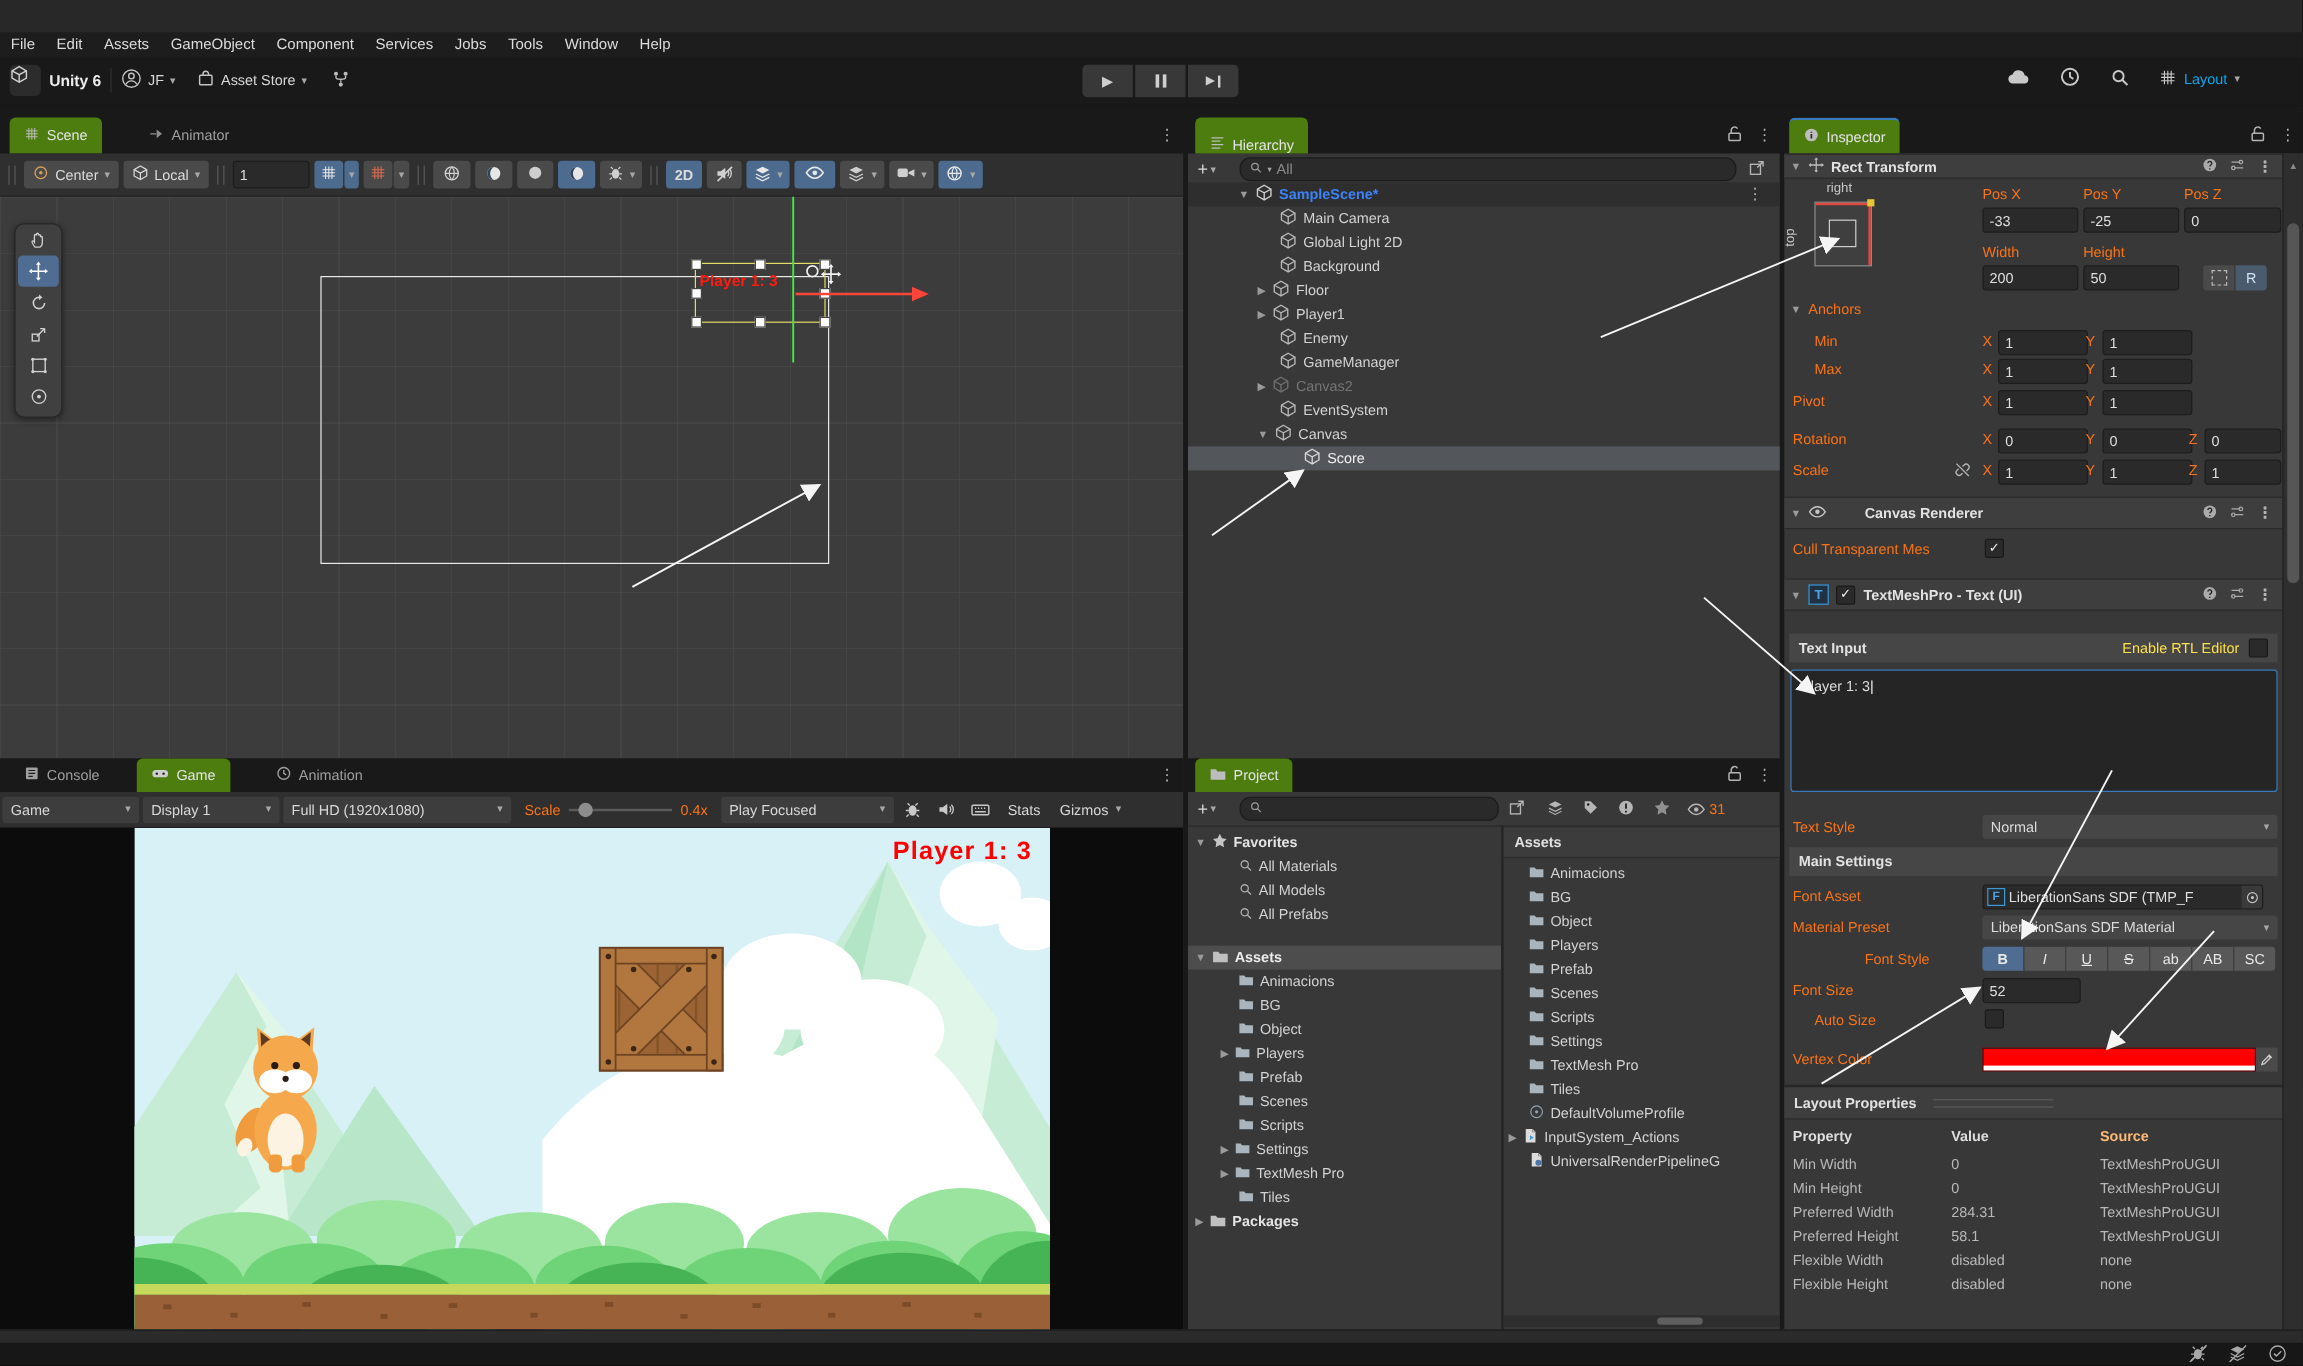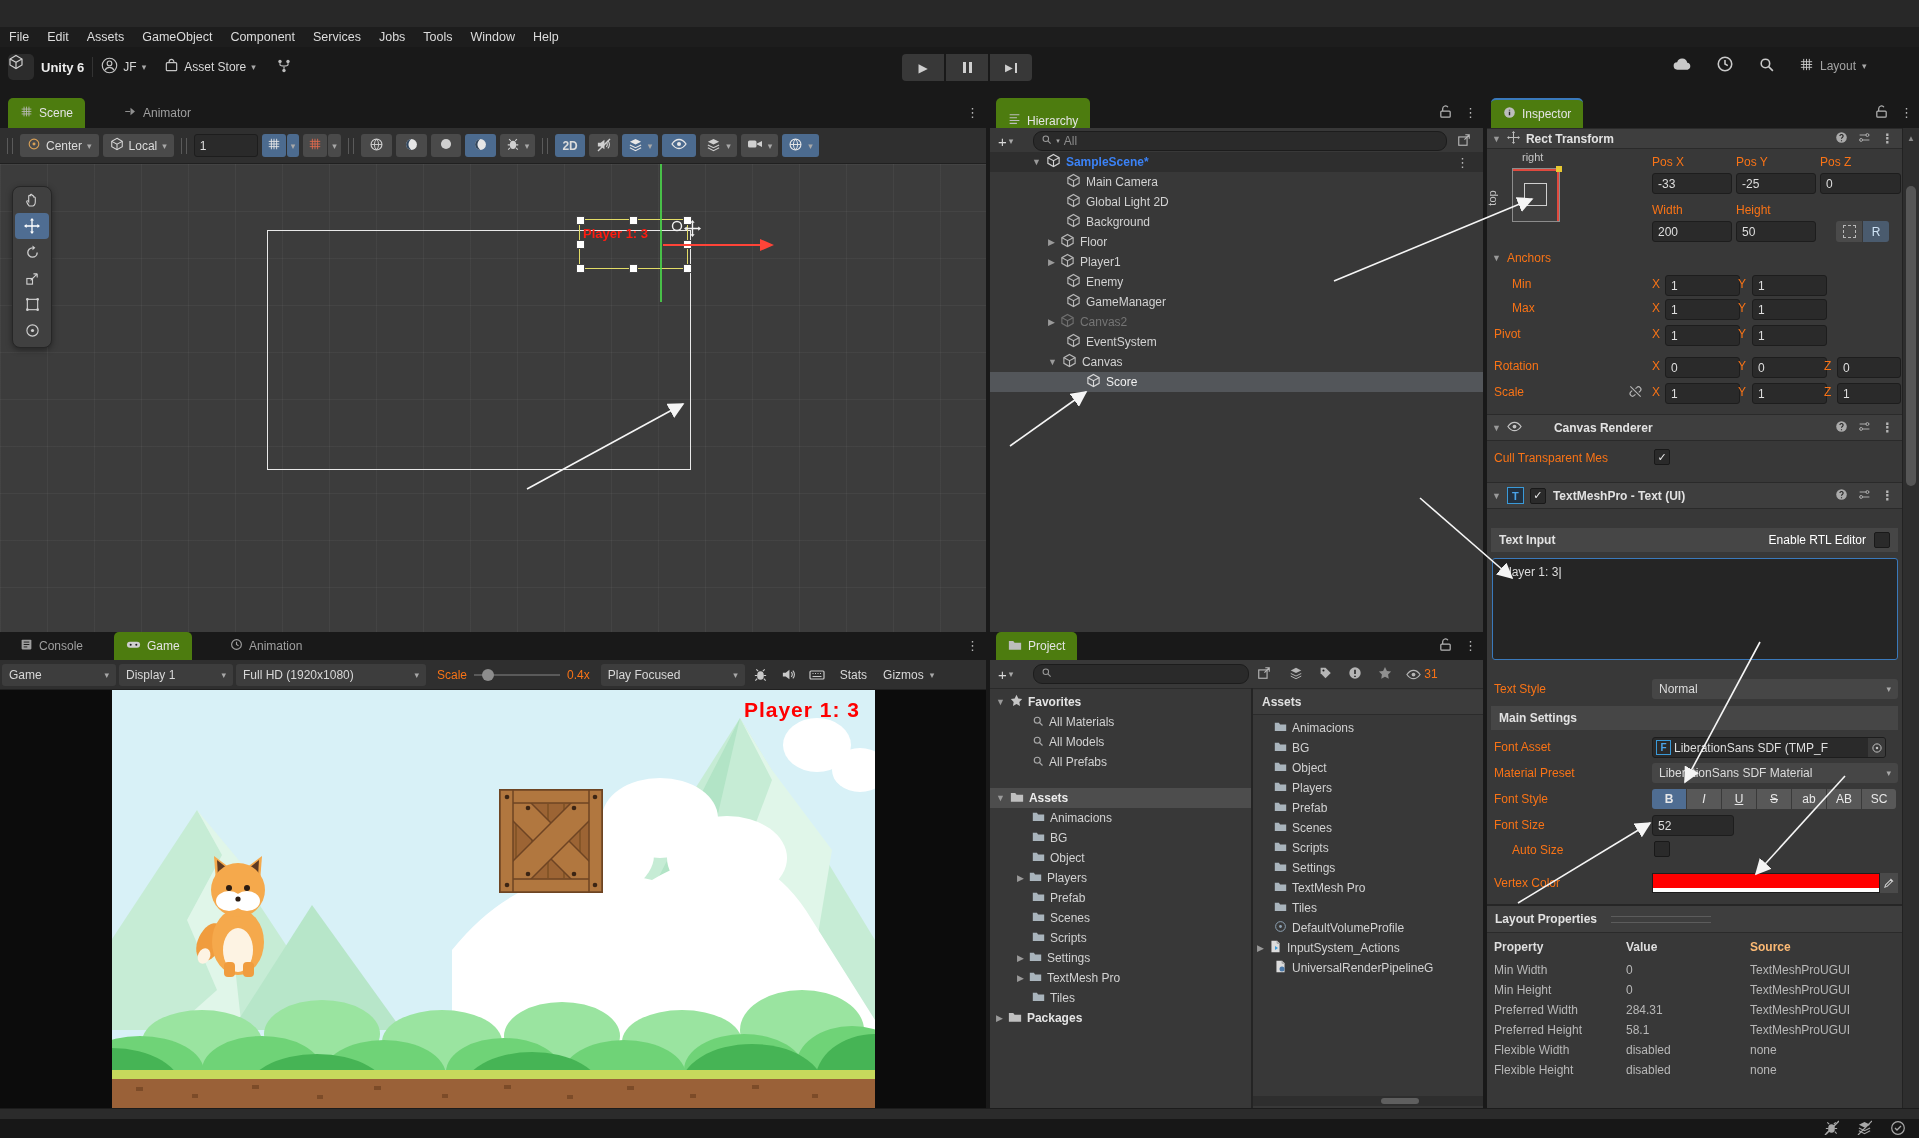--- a/index.html
+++ b/index.html
@@ -271,21 +271,21 @@
       <span class="ic"><svg width="18" height="18" color="#c9c9c9">
             <use href="#s-clock"></use>
           </svg></span>
       <span class="ic"><svg width="17" height="17" color="#c9c9c9">
             <use href="#s-search"></use>
           </svg></span>
       <span class="flex" style="gap:6px;">
         <span class="ic"><svg width="15" height="15" color="#c9c9c9">
               <use href="#s-grid"></use>
             </svg></span>
-        <span style="color:#a3a3a3;">Layout</span>
+        <span style="color:#0ea5e9;">Layout</span>
         <span class="caret">▾</span>
       </span>
     </div>
   </div>
 
   <div class="abs tabstrip" style="left:0;top:88px;width:1919px;height:40px;"></div>
 
   <div class="tab active" style="left:8px;top:98px;">
     <span class="ic"><svg width="13" height="13" color="#bdbdbd">
           <use href="#s-grid"></use>
@@ -1149,21 +1149,21 @@
         </svg></span>
     <span class="ic" style="margin-right:10px;"><svg width="13" height="13" color="#aaa">
           <use href="#s-presets"></use>
         </svg></span>
     <span class="kebab" style="margin-right:8px;">⋮</span>
   </div>
 
   <div class="abs subhdr" style="left:1491px;top:528px;width:407px;height:24px;">
     <span style="margin-left:8px;">Text Input</span>
     <span style="flex:1"></span>
-    <span style="font-weight:normal;color:#ffffff;">Enable RTL Editor</span>
+    <span style="font-weight:normal;color:#fde047;">Enable RTL Editor</span>
     <span class="chk" style="margin:0 8px;"></span>
   </div>
 
   <div class="abs" style="left:1492px;top:558px;width:404px;height:100px;background:#252525;border:1px solid #3a79bb;border-radius:3px;">
     <span style="position:absolute;left:8px;top:6px;color:#dcdcdc;"><span>Player 1: 3</span><span style="color:#eee;">|</span></span>
   </div>
 
   <span class="abs lbl" style="left:1494px;top:682px;">Text Style</span>
   <div class="abs idrop" style="left:1652px;top:679px;width:232px;justify-content:space-between;">
       <span>Normal</span>
@@ -1184,21 +1184,21 @@
         </svg>
       </span>
   </div>
 
   <span class="abs lbl" style="left:1494px;top:766px;">Material Preset</span>
   <div class="abs idrop" style="left:1652px;top:763px;width:232px;justify-content:space-between;">
       <span>LiberationSans SDF Material</span>
       <span class="caret">▾</span>
     </div>
 
-  <span class="abs lbl" style="left:1494px;top:792px;">Font Style</span>
+  <span class="abs lbl" style="left:1554px;top:792px;">Font Style</span>
   <div class="abs flex" style="left:1652px;top:789px;">
     <span class="stylebtn" style="background:#4f6d92;border-radius:3px 0 0 3px;font-weight:bold;">
         <span>B</span>
       </span>
     <span class="stylebtn" style="font-style:italic;">
         <span>I</span>
       </span>
     <span class="stylebtn" style="text-decoration:underline;">
         <span>U</span>
       </span>

